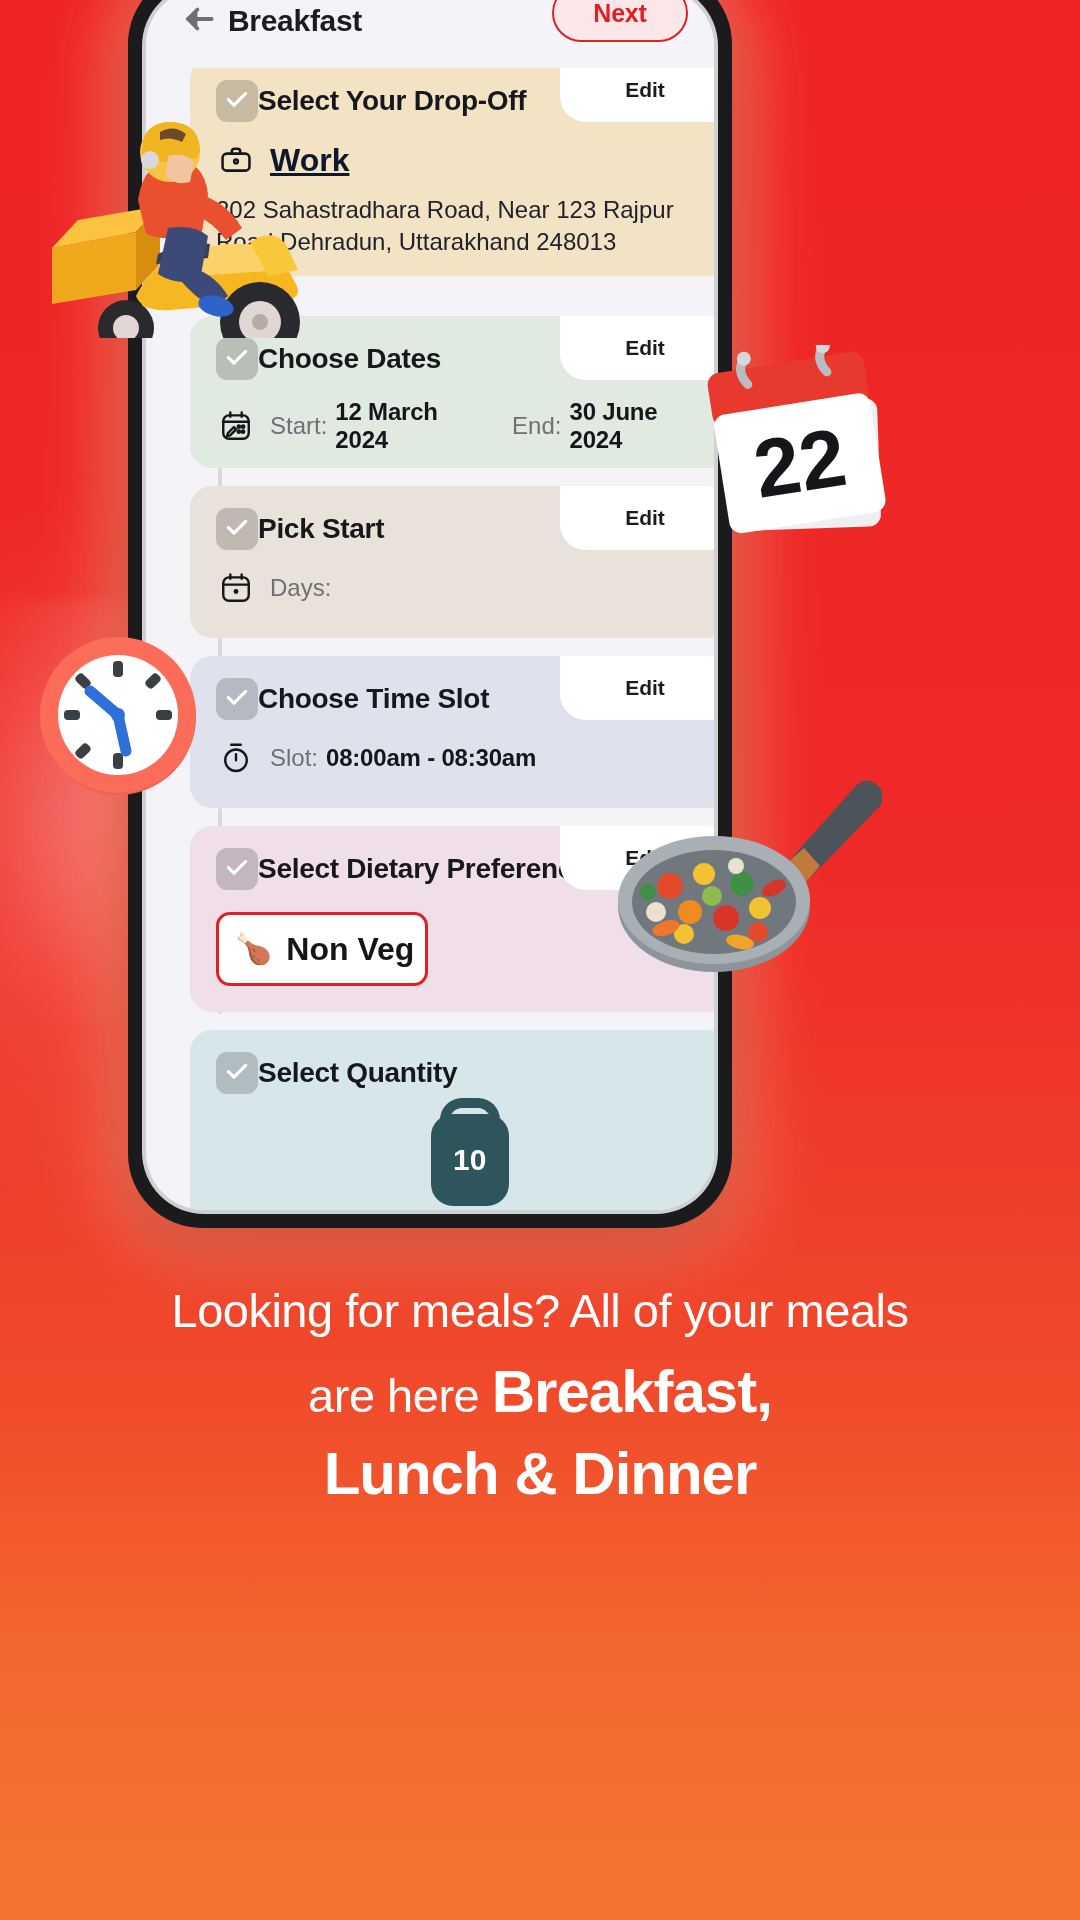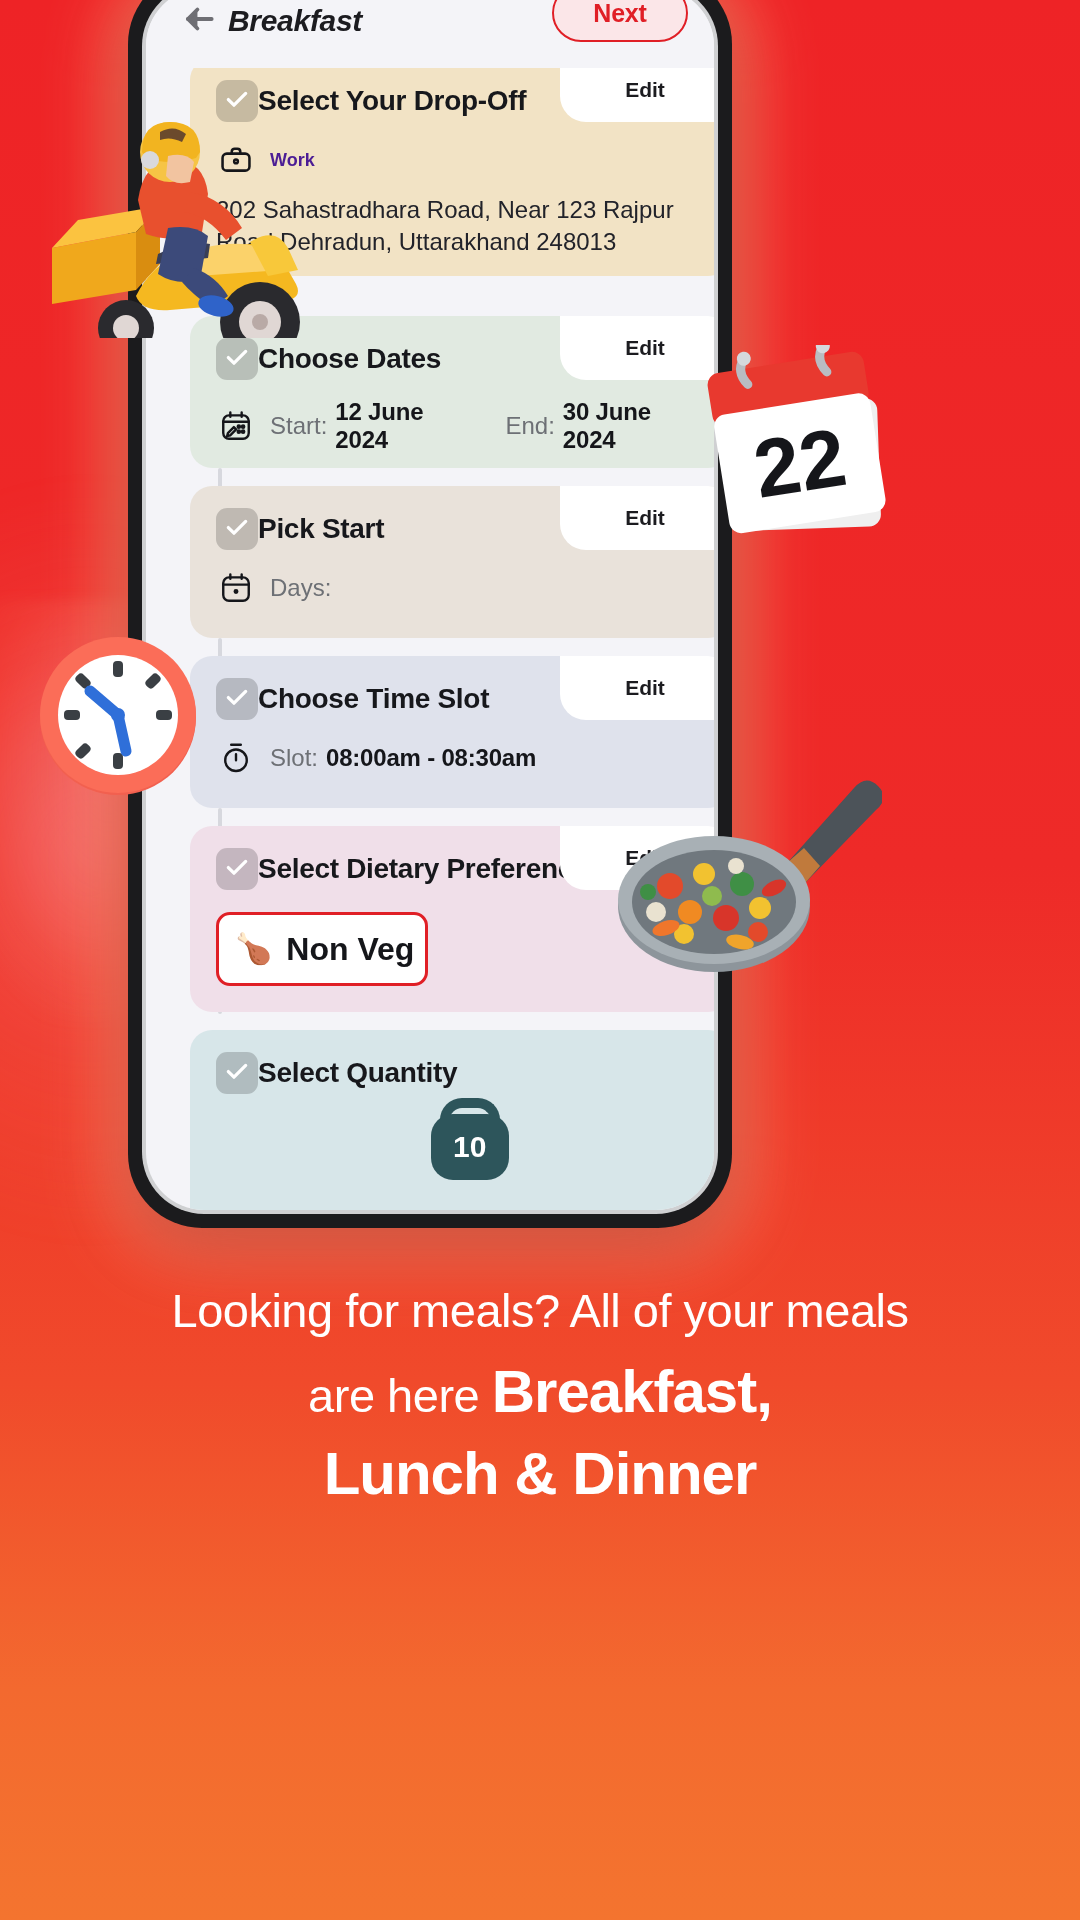--- a/index.html
+++ b/index.html
@@ -76,21 +76,20 @@
   }
   .back-btn {
     width: 46px; height: 46px;
     display: flex; align-items: center; justify-content: center;
     margin-right: 6px; margin-top: -14px;
   }
   .header-title {
     font-size: 30px; font-weight: 700; color: #1c1c20;
     letter-spacing: -.3px;
     margin-top: -14px;
-    font-style: italic;
   }
   .next-btn {
     margin-left: auto;
     margin-top: -30px;
     min-width: 136px; height: 58px;
     border-radius: 29px;
     border: 2.5px solid #e01f26;
     background: #fbe6e8;
     color: #e01f26;
     font-size: 25px; font-weight: 700;
@@ -133,21 +132,21 @@
     z-index: 3;
   }
   .row {
     display: flex; align-items: center;
     margin-top: 18px;
   }
   .row .ico { width: 40px; height: 40px; flex: 0 0 auto; display:flex; align-items:center; justify-content:center; }
   .row .ico svg { width: 34px; height: 34px; }
   .lbl { font-size: 24px; color: #6d7075; margin-left: 14px; }
   .val { font-size: 24px; color: #15161a; font-weight: 700; margin-left: 8px; letter-spacing: -.2px; }
-  .place-name { font-size: 18px; font-weight: 700; color: #4c1d95; margin-left: 14px; }
+  .place-name { font-size: 32px; font-weight: 700; color: #0f172a; margin-left: 14px; text-decoration: underline; }
   .addr {
     margin-top: 14px;
     font-size: 24px; line-height: 1.35; color: #22232a;
   }
   .connector {
     position: absolute; left: 72px;
     width: 4px; border-radius: 2px;
     background: #d7d8de;
   }
 
@@ -169,21 +168,21 @@
     padding-left: 16px; gap: 14px;
   }
   .veg-chip .emoji { font-size: 30px; line-height: 1; }
   .veg-chip .ctext { font-size: 32px; font-weight: 700; color: #15161a; }
 
   
   .qty-wrap { position: relative; height: 170px; margin-top: 6px; }
   .bubble {
     position: absolute; left: 50%; transform: translateX(-50%);
     top: 14px;
-    width: 78px; height: 66px;
+    width: 78px; height: 92px;
     background: #2d555b;
     border-radius: 22px;
     display: flex; align-items: center; justify-content: center;
     color: #fff; font-size: 30px; font-weight: 700;
   }
   .bubble::before {
     content: "";
     position: absolute; top: -16px; left: 50%; transform: translateX(-50%);
     width: 40px; height: 34px;
     border: 10px solid #2d555b;
@@ -301,21 +300,21 @@
                 <rect x="3" y="4.5" width="18" height="16.5" rx="4"></rect>
                 <path d="M8 2.5v3M16 2.5v3M3 9h18"></path>
                 <circle cx="14" cy="12.5" r=".8" fill="#15161a"></circle>
                   <circle cx="17" cy="12.5" r=".8" fill="#15161a"></circle>
                 <circle cx="14" cy="16" r=".8" fill="#15161a"></circle>
                   <circle cx="17" cy="16" r=".8" fill="#15161a"></circle>
                 <path d="M10.5 12.8L6.3 17l-.6 2.2 2.2-.6 4.2-4.2z"></path>
               </svg>
             </div>
             <div class="lbl">Start:</div>
-            <div class="val">12 June 2024</div>
+            <div class="val">12 March 2024</div>
             <div class="lbl" style="margin-left:29px;">End:</div>
             <div class="val">30 June 2024</div>
           </div>
         </div>
 
         <div class="step c-days" style="top:446px;height:152px;">
           <div class="edit-chip">Edit</div>
           <div class="step-head">
             <div class="cbox">
               <span>

